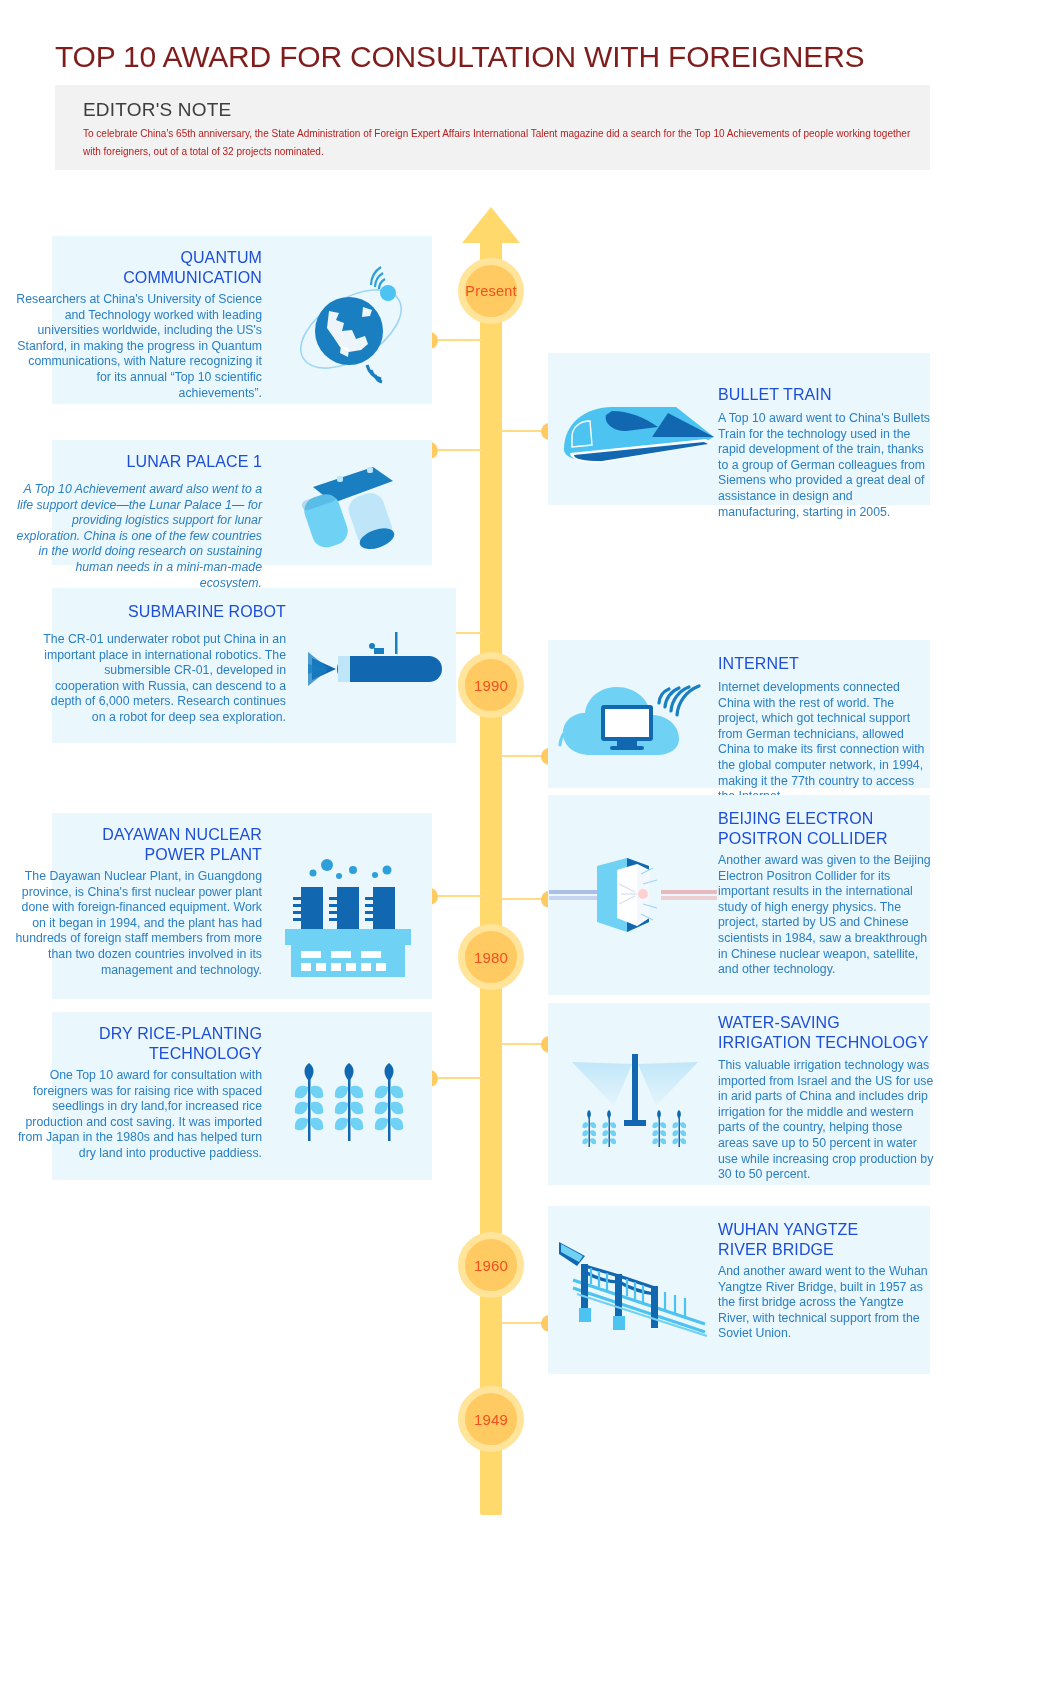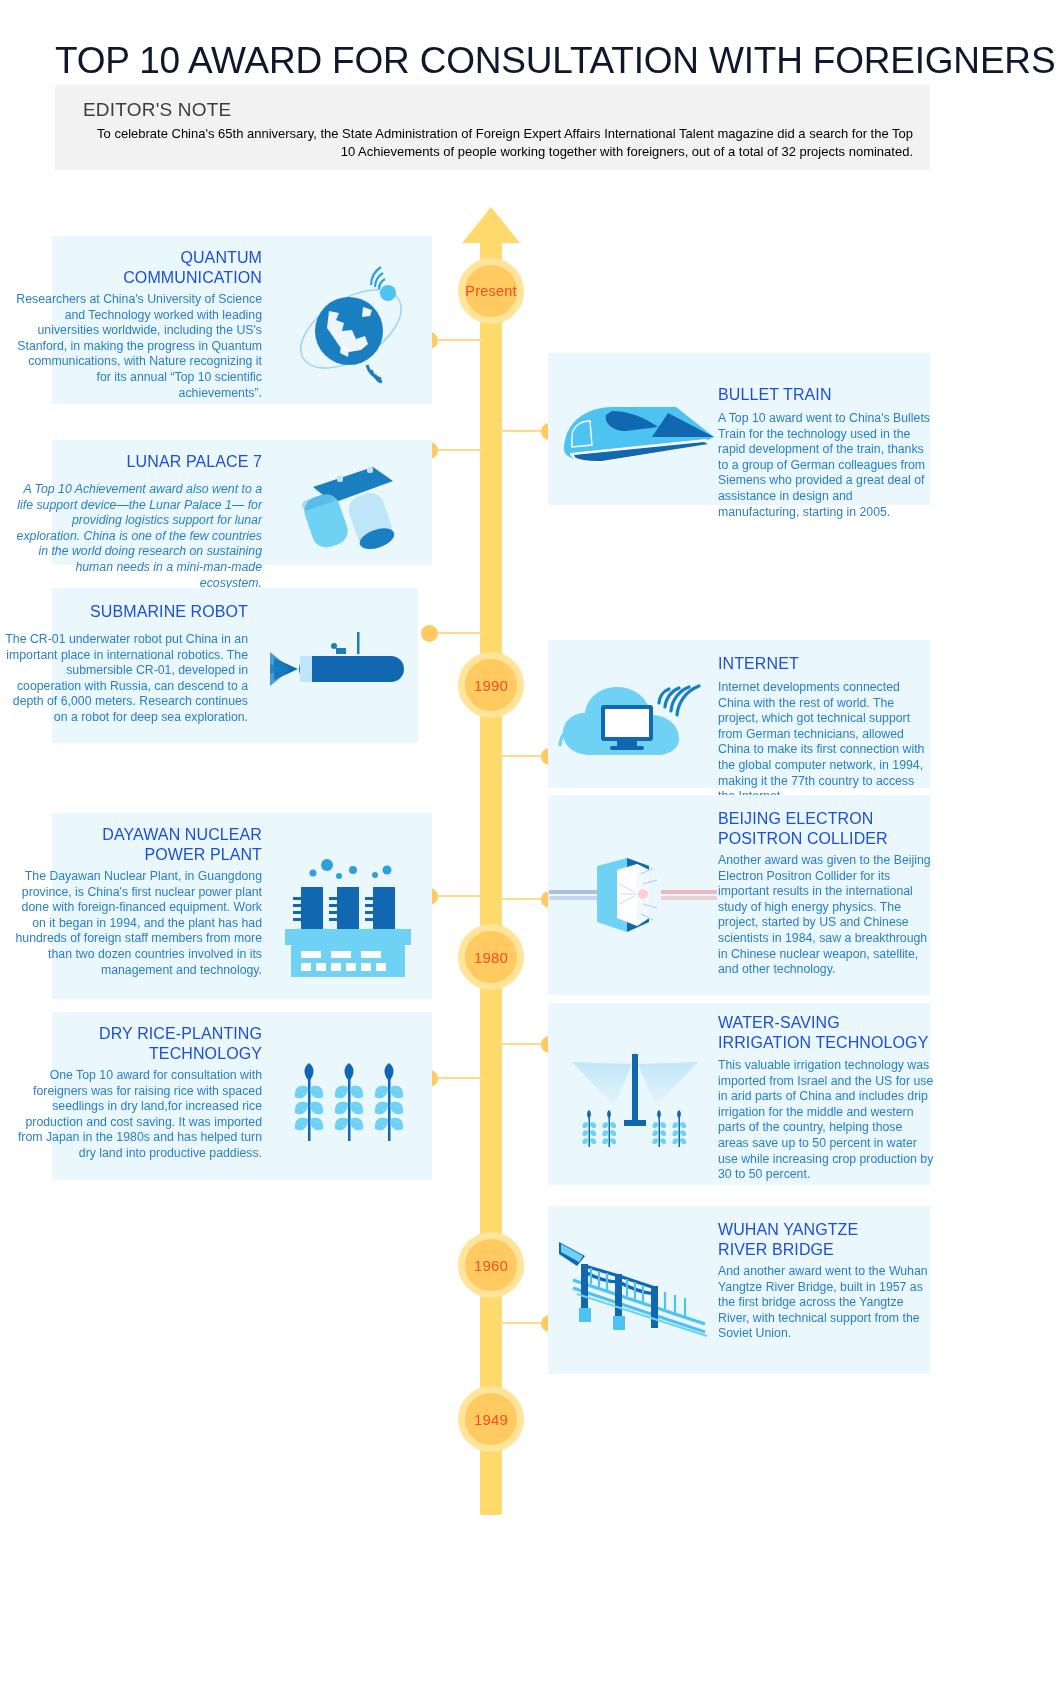--- a/index.html
+++ b/index.html
@@ -8,47 +8,46 @@
     background: #ffffff;
     font-family: "Liberation Sans", sans-serif;
   }
   body { position: relative; width: 1061px; height: 1700px; overflow: hidden; }
 
   
   .page-title {
     position: absolute;
     left: 55px; top: 40px;
     width: 960px;
-    font-size: 37px;
+    font-size: 30px;
     letter-spacing: -0.2px;
-    color: #0f172a;
+    color: #7f1d1d;
     font-weight: normal;
     white-space: nowrap;
   }
   .editor-box {
     position: absolute;
     left: 55px; top: 85px;
     width: 875px; height: 85px;
     background: #f2f2f2;
   }
   .editor-title {
     position: absolute;
     left: 28px; top: 14px;
     font-size: 19px;
     color: #3d3d3d;
     letter-spacing: 0.2px;
   }
   .editor-body {
     position: absolute;
     left: 28px; top: 40px;
     width: 830px;
-    font-size: 13px;
+    font-size: 10px;
     line-height: 18px;
-    color: #000000;
-    text-align: right;
+    color: #b91c1c;
   }
 
   
   .spine {
     position: absolute;
     left: 480px; top: 240px;
     width: 22px; height: 1275px;
     background: #ffd96b;
     border-radius: 2px;
   }
@@ -192,40 +191,40 @@
       <path d="M90 18 a17 17 0 0 1 8 -14" fill="none" stroke="#2f9fdc" stroke-width="2.2"></path>
       <path d="M86 16 a22 22 0 0 1 10 -18" fill="none" stroke="#2f9fdc" stroke-width="2.2"></path>
       <path d="M82 96 a20 20 0 0 0 14 14" fill="none" stroke="#1a7fc1" stroke-width="3"></path>
       <path d="M86 101 a15 15 0 0 0 10 10" fill="none" stroke="#1a7fc1" stroke-width="3"></path>
       <path d="M90 106 a10 10 0 0 0 7 7" fill="none" stroke="#1a7fc1" stroke-width="3"></path>
     </svg>
   </div>
 </div>
 
 <div class="card left" style="left:52px; top:440px; width:380px; height:125px;">
-  <div class="card-title" style="top:12px; width:250px;">LUNAR PALACE 7</div>
+  <div class="card-title" style="top:12px; width:250px;">LUNAR PALACE 1</div>
   <div class="card-body" style="top:42px; width:248px;font-style:italic;">A Top 10 Achievement award also went to a life support device—the Lunar Palace 1— for providing logistics support for lunar exploration. China is one of the few countries in the world doing research on sustaining human needs in a mini-man-made ecosystem.</div>
   <div class="icon-slot" style="top:18px; right:22px; width:120px; height:90px;">
     <svg width="110" height="88" viewBox="0 0 110 88">
       <path d="M18 28 L78 8 L98 22 L38 44 Z" fill="#1a7fc1"></path>
       <rect x="42" y="17" width="6" height="6" rx="2" fill="#bfe6f8"></rect>
       <rect x="72" y="8" width="6" height="6" rx="2" fill="#bfe6f8"></rect>
       <g transform="rotate(-19 36 58)">
         <rect x="12" y="34" width="36" height="52" rx="14" fill="#6fd2f5"></rect>
         <rect x="12" y="34" width="36" height="10" rx="5" fill="#1a7fc1" opacity="0.25"></rect>
       </g>
       <g transform="rotate(-19 78 62)">
         <rect x="58" y="34" width="36" height="52" rx="14" fill="#bfe6f8"></rect>
         <ellipse cx="76" cy="80" rx="18" ry="9" fill="#1a7fc1"></ellipse>
       </g>
     </svg>
   </div>
 </div>
 
-<div class="card left" style="left:52px; top:588px; width:366px; height:155px;padding-left:31px;">
+<div class="card left" style="left:52px; top:588px; width:404px; height:155px;padding-left:31px;">
   <div class="card-title" style="top:14px; width:250px;">SUBMARINE ROBOT</div>
   <div class="card-body" style="top:44px; width:248px;">The CR-01 underwater robot put China in an important place in international robotics. The submersible CR-01, developed in cooperation with Russia, can descend to a depth of 6,000 meters. Research continues on a robot for deep sea exploration.</div>
   <div class="icon-slot" style="top:42px; right:4px; width:150px; height:70px;">
     <svg width="150" height="70" viewBox="0 0 150 70">
       <rect x="93" y="2" width="2.5" height="22" fill="#1a7fc1"></rect>
       <path d="M72 18 h10 v6 h-10 z" fill="#1a7fc1"></path>
       <circle cx="70" cy="16" r="3" fill="#1a7fc1"></circle>
       <rect x="35" y="26" width="105" height="26" rx="13" fill="#1268b0"></rect>
       <rect x="36" y="26" width="12" height="26" fill="#bfe6f8"></rect>
       <path d="M10 28 l24 11 -24 11 z" fill="#1268b0"></path>

